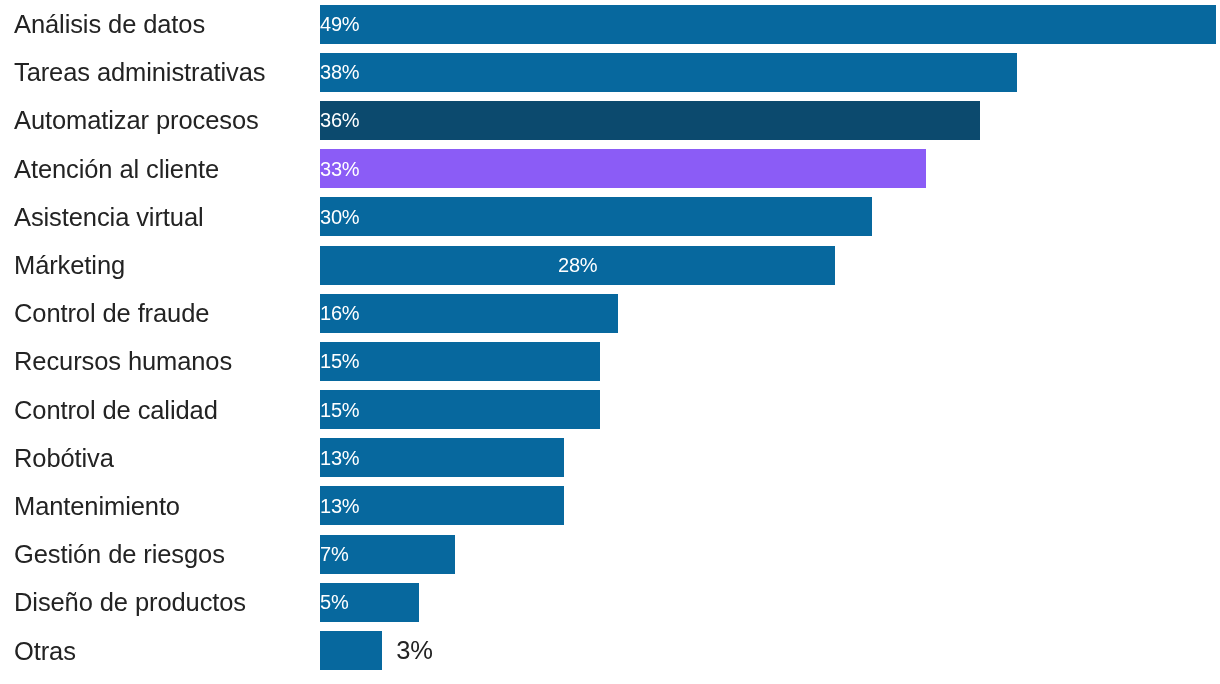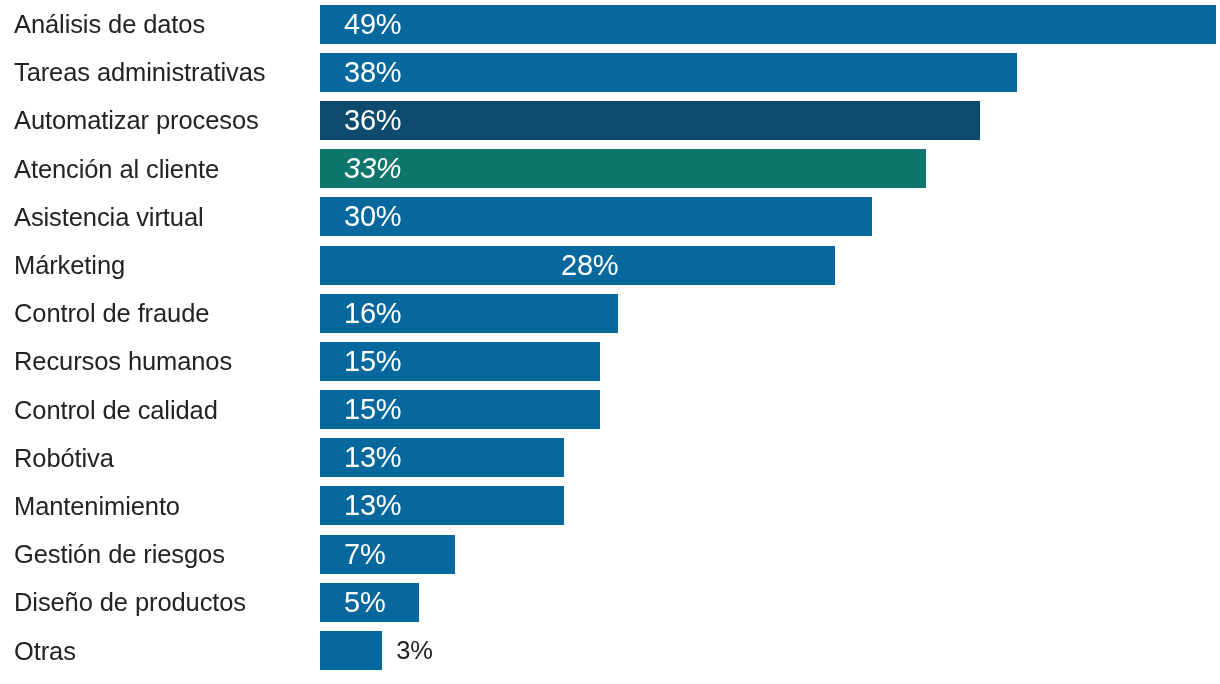--- a/index.html
+++ b/index.html
@@ -65,23 +65,23 @@
     height: 39px;
     background: #07689e;
     display: flex;
     align-items: center;
     flex: 0 0 auto;
     box-sizing: border-box;
   }
 
   .bar-value-inside {
     color: #ffffff;
-    font-size: 29px;
+    font-size: 20px;
     line-height: 1;
-    padding-left: 24px;
+    padding-left: 0;
     white-space: nowrap;
     letter-spacing: -0.2px;
   }
 
   .bar-value-outside {
     color: #232323;
     font-size: 25.5px;
     line-height: 1;
     padding-left: 14px;
     white-space: nowrap;
@@ -114,21 +114,21 @@
         <div class="row-label">Automatizar procesos</div>
         <div class="bar-area">
           <div class="bar" style="width: 660.32px; background: #0c4a6e;">
             <span class="bar-value-inside" style="color: rgb(255, 255, 255);">36%</span>
           </div>
         </div>
       </div>
       <div class="chart-row">
         <div class="row-label">Atención al cliente</div>
         <div class="bar-area">
-          <div class="bar" style="width: 605.96px; background: #0f766e; font-style: italic;">
+          <div class="bar" style="width: 605.96px; background: #8b5cf6;">
             <span class="bar-value-inside" style="color: rgb(255, 255, 255);">33%</span>
           </div>
         </div>
       </div>
       <div class="chart-row">
         <div class="row-label">Asistencia virtual</div>
         <div class="bar-area">
           <div class="bar" style="width: 551.6px; background: rgb(7, 104, 158);">
             <span class="bar-value-inside" style="color: #ffffff;">30%</span>
           </div>

